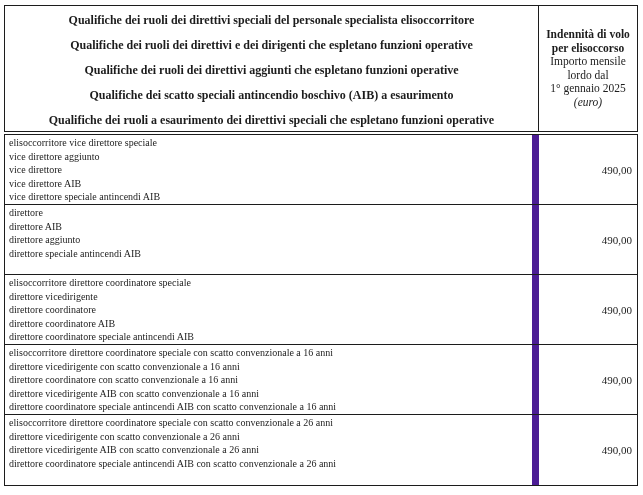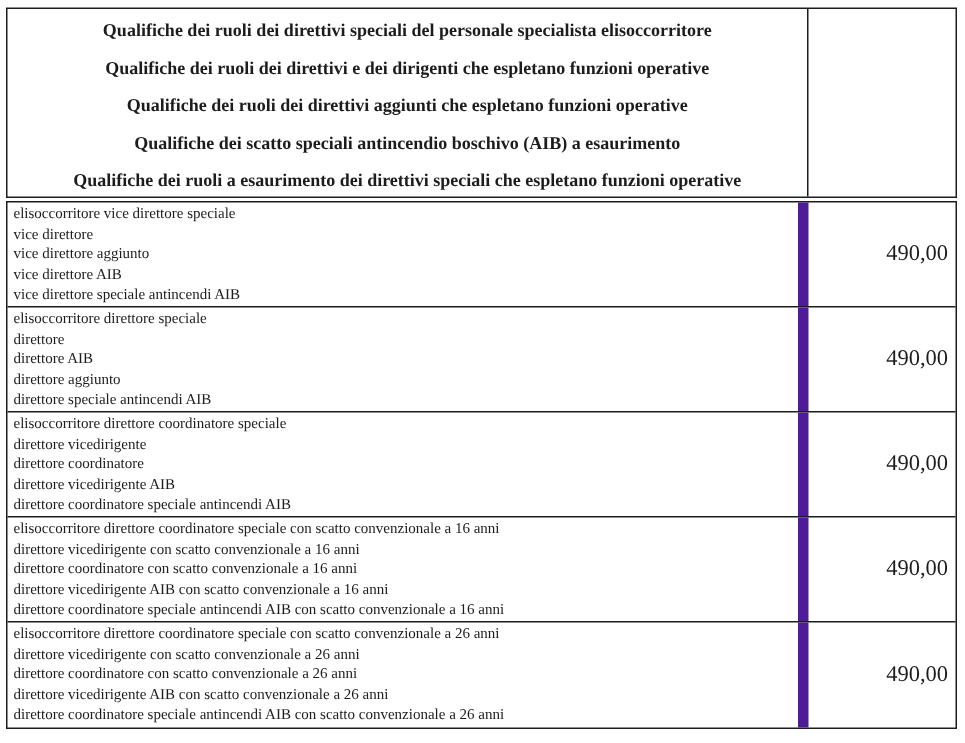--- a/index.html
+++ b/index.html
@@ -72,90 +72,96 @@
     font-size: 10px;
     line-height: 13.6px;
     overflow: hidden;
   }
   .td-value {
     flex: 1 1 auto;
     display: flex;
     align-items: center;
     justify-content: flex-end;
     padding-right: 5px;
-    font-size: 15px;
+    font-size: 11px;
   }
 </style>
 </head>
 <body>
 
 <div class="page">
   <div class="doc-table">
 
     <div class="thead">
       <div class="th-left">
         <div>Qualifiche dei ruoli dei direttivi speciali del personale specialista elisoccorritore</div>
         <div>Qualifiche dei ruoli dei direttivi e dei dirigenti che espletano funzioni operative</div>
         <div>Qualifiche dei ruoli dei direttivi aggiunti che espletano funzioni operative</div>
         <div>Qualifiche dei scatto speciali antincendio boschivo (AIB) a esaurimento</div>
         <div>Qualifiche dei ruoli a esaurimento dei direttivi speciali che espletano funzioni operative</div>
       </div>
+      <div class="th-right">
+        <div class="bold">Indennità di volo</div>
+        <div class="bold">per elisoccorso</div>
+        <div>Importo mensile</div>
+        <div>lordo dal</div>
+        <div>1° gennaio 2025</div>
+        <div class="italic">(euro)</div>
+      </div>
     </div>
 
     <div class="tbody">
 
       <div class="trow">
         <div class="td-roles">
           <div>elisoccorritore vice direttore speciale</div>
+          <div>vice direttore aggiunto</div>
           <div>vice direttore</div>
-          <div>vice direttore aggiunto</div>
           <div>vice direttore AIB</div>
           <div>vice direttore speciale antincendi AIB</div>
         </div>
         <div class="td-value">490,00</div>
       </div>
 
       <div class="trow">
         <div class="td-roles">
-          <div>elisoccorritore direttore speciale</div>
           <div>direttore</div>
           <div>direttore AIB</div>
           <div>direttore aggiunto</div>
           <div>direttore speciale antincendi AIB</div>
         </div>
         <div class="td-value">490,00</div>
       </div>
 
       <div class="trow">
         <div class="td-roles">
           <div>elisoccorritore direttore coordinatore speciale</div>
           <div>direttore vicedirigente</div>
           <div>direttore coordinatore</div>
-          <div>direttore vicedirigente AIB</div>
+          <div>direttore coordinatore AIB</div>
           <div>direttore coordinatore speciale antincendi AIB</div>
         </div>
         <div class="td-value">490,00</div>
       </div>
 
       <div class="trow">
         <div class="td-roles">
           <div>elisoccorritore direttore coordinatore speciale con scatto convenzionale a 16 anni</div>
           <div>direttore vicedirigente con scatto convenzionale a 16 anni</div>
           <div>direttore coordinatore con scatto convenzionale a 16 anni</div>
           <div>direttore vicedirigente AIB con scatto convenzionale a 16 anni</div>
           <div>direttore coordinatore speciale antincendi AIB con scatto convenzionale a 16 anni</div>
         </div>
         <div class="td-value">490,00</div>
       </div>
 
       <div class="trow">
         <div class="td-roles">
           <div>elisoccorritore direttore coordinatore speciale con scatto convenzionale a 26 anni</div>
           <div>direttore vicedirigente con scatto convenzionale a 26 anni</div>
-          <div>direttore coordinatore con scatto convenzionale a 26 anni</div>
           <div>direttore vicedirigente AIB con scatto convenzionale a 26 anni</div>
           <div>direttore coordinatore speciale antincendi AIB con scatto convenzionale a 26 anni</div>
         </div>
         <div class="td-value">490,00</div>
       </div>
 
     </div>
   </div>
 </div>
 

